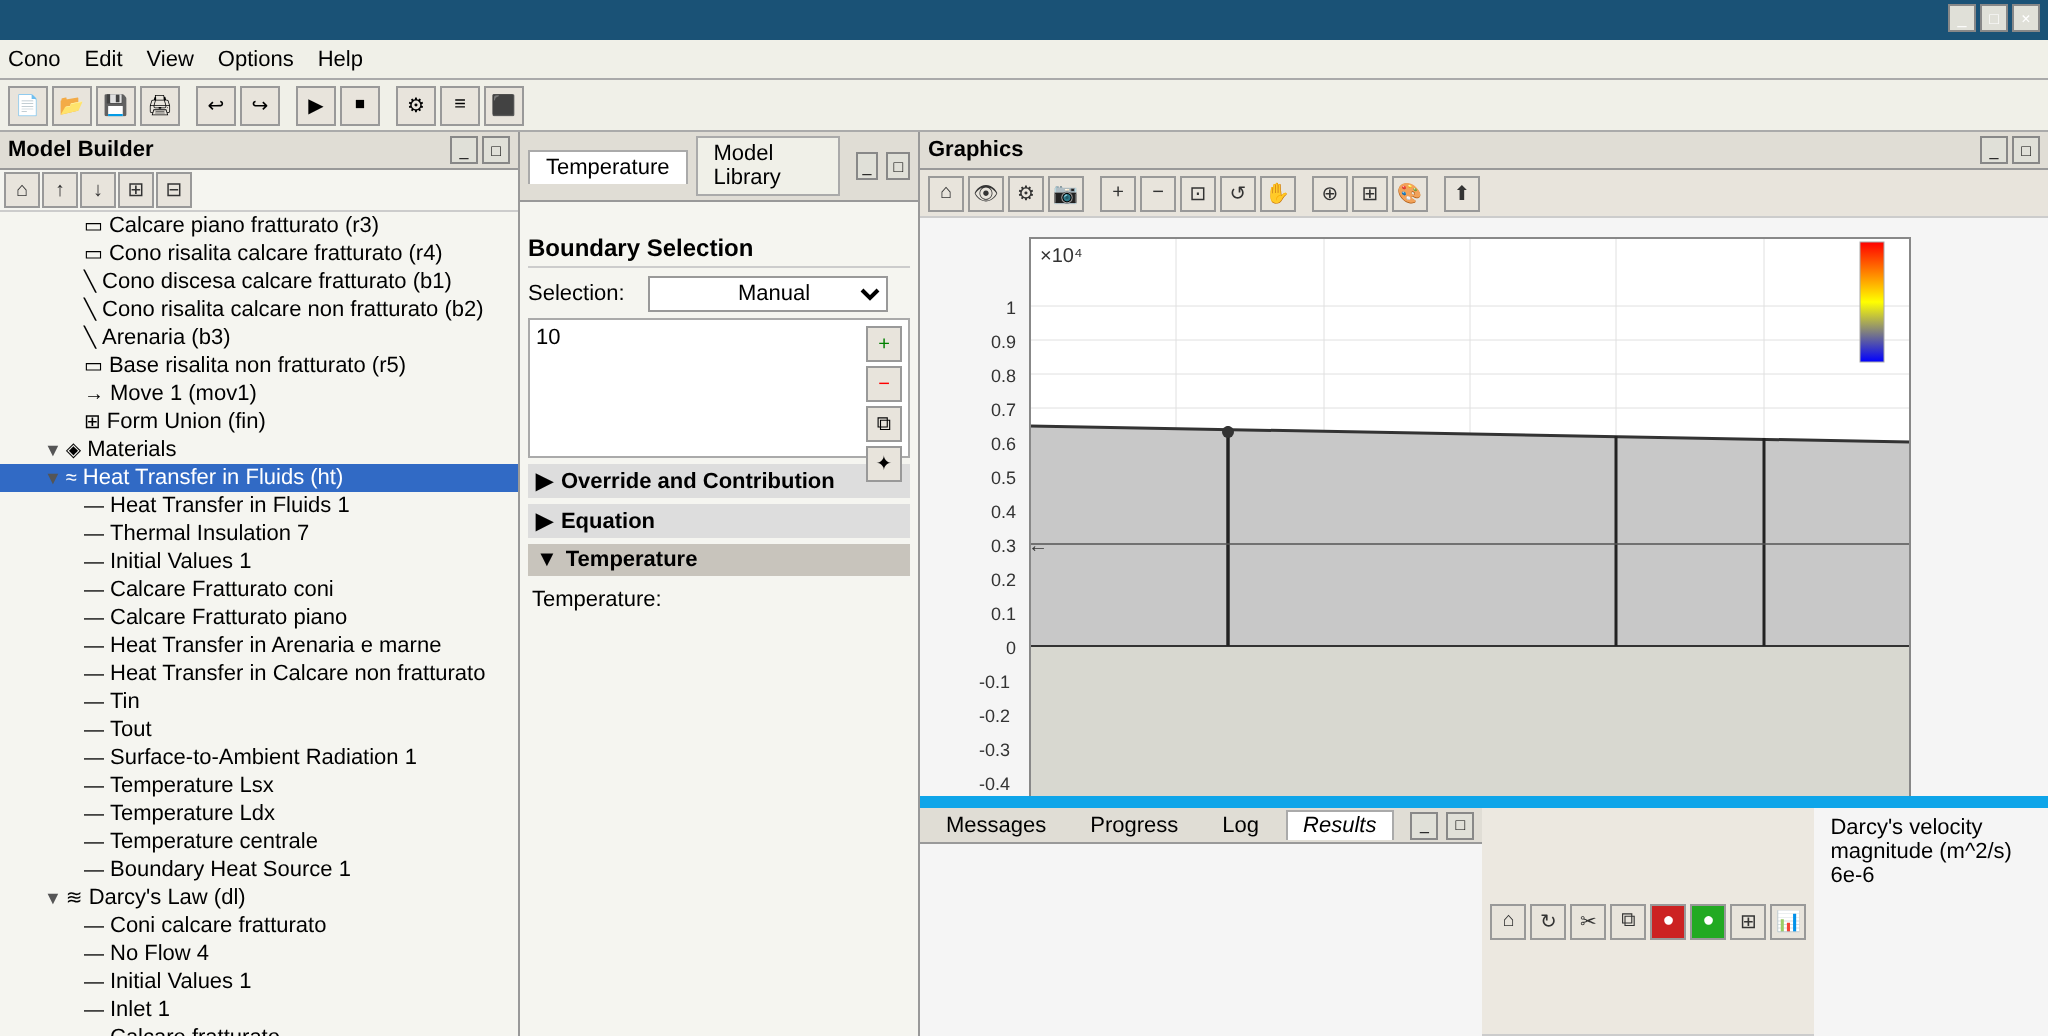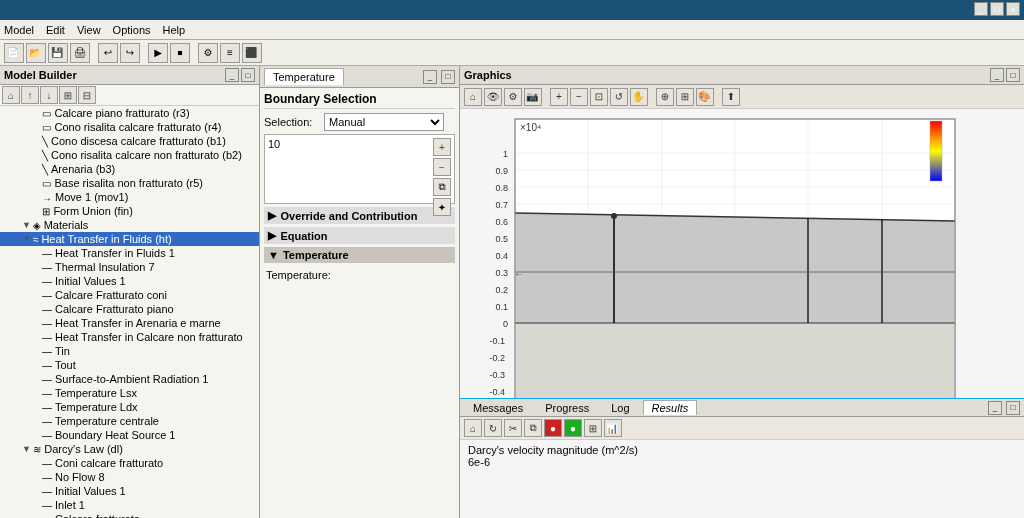--- a/index.html
+++ b/index.html
@@ -29,21 +29,21 @@
     .tree-item { display: flex; align-items: center; padding: 1px 2px; cursor: pointer; white-space: nowrap; font-size: 11px; }
     .tree-item.selected { background: #316ac5; color: white; }
     .tree-icon { margin-right: 3px; font-size: 10px; }
     .expand-icon { margin-right: 2px; font-size: 9px; color: #555; }
     
     
     #mid-panel { width: 200px; background: #f5f5f0; border-right: 1px solid #999; display: flex; flex-direction: column; }
     #mid-panel-header { background: #e0ddd5; border-bottom: 1px solid #999; padding: 2px 4px; display: flex; align-items: center; gap: 4px; }
     #mid-panel-header .tab { padding: 2px 8px; font-size: 11px; background: #f0f0e8; border: 1px solid #aaa; cursor: pointer; }
     #mid-panel-header .tab.active { background: white; border-bottom: none; }
-    #mid-panel-content { flex: 1; overflow-y: auto; padding: 4px; }
+    #mid-panel-content { flex: 1; overflow-y: auto; padding: 4px; margin-top: 12px; }
     
     .section-header { background: #ddd; padding: 2px 4px; cursor: pointer; display: flex; align-items: center; font-weight: bold; margin: 3px 0 2px 0; font-size: 11px; }
     .section-header .arrow { margin-right: 4px; }
     
     .form-row { display: flex; align-items: center; margin: 3px 0; }
     .form-label { font-size: 11px; min-width: 60px; }
     .form-select { font-size: 11px; border: 1px solid #999; background: white; height: 18px; }
     
     .boundary-box { border: 1px solid #aaa; background: white; height: 70px; margin: 3px 0; padding: 3px; font-size: 11px; display: flex; align-items: flex-start; justify-content: space-between; }
     .boundary-box-left { flex: 1; }
@@ -54,21 +54,21 @@
     .temp-field input { width: 100px; height: 18px; border: 1px solid #999; font-size: 11px; padding: 0 2px; }
     .temp-field .unit { font-size: 11px; }
     
     
     #right-panel { flex: 1; background: #7f1d1d; display: flex; flex-direction: column; }
     #right-panel-header { background: #e0ddd5; border-bottom: 1px solid #999; padding: 2px 4px; display: flex; align-items: center; justify-content: space-between; }
     #graphics-toolbar { background: #e8e4dc; border-bottom: 1px solid #ccc; padding: 1px 4px; display: flex; align-items: center; gap: 2px; height: 24px; }
     #graphics-canvas { flex: 1; background: white; position: relative; overflow: hidden; }
     
     
-    #bottom-panel { height: 120px; background: #f5f5f5; border-top: 1px solid #0ea5e9; display: flex; flex-direction: column; }
+    #bottom-panel { height: 120px; background: #f5f5f5; border-top: 6px solid #0ea5e9; display: flex; flex-direction: row; }
     #bottom-tabs { background: #e0ddd5; border-bottom: 1px solid #999; display: flex; align-items: center; padding: 0 4px; height: 18px; gap: 4px; }
     #bottom-tabs .btab { padding: 1px 8px; font-size: 11px; cursor: pointer; border: 1px solid transparent; }
     #bottom-tabs .btab.active { background: white; border: 1px solid #aaa; border-bottom: none; font-style: italic; }
     #bottom-toolbar { display: flex; align-items: center; padding: 2px 4px; gap: 2px; border-bottom: 1px solid #ccc; background: #ece8e0; }
     #bottom-content { flex: 1; padding: 4px 8px; overflow-y: auto; font-size: 11px; }
     
     .icon-btn { width: 18px; height: 18px; border: 1px solid #999; background: #e8e4dc; cursor: pointer; display: flex; align-items: center; justify-content: center; font-size: 10px; color: #333; }
 
     
     #chart-svg { width: 100%; height: 100%; }
@@ -82,21 +82,21 @@
 
 <div id="title-bar">
   <div style="position:absolute;right:4px;top:2px;display:flex;gap:2px;">
     <div class="ctrl-btn">_</div>
     <div class="ctrl-btn">□</div>
     <div class="ctrl-btn">×</div>
   </div>
 </div>
 
 <div id="menu-bar">
-  <span>Model</span>
+  <span>Cono</span>
   <span>Edit</span>
   <span>View</span>
   <span>Options</span>
   <span>Help</span>
 </div>
 
 <div id="toolbar">
   <div class="tb-btn">📄</div>
   <div class="tb-btn">📂</div>
   <div class="tb-btn">💾</div>
@@ -285,21 +285,21 @@
         <div class="tree-item">
           <span style="display:inline-block;width:30px;"></span>
           <span style="width:10px;display:inline-block;"></span>
           <span class="tree-icon">—</span>
           <span>Coni calcare fratturato</span>
         </div>
         <div class="tree-item">
           <span style="display:inline-block;width:30px;"></span>
           <span style="width:10px;display:inline-block;"></span>
           <span class="tree-icon">—</span>
-          <span>No Flow 8</span>
+          <span>No Flow 4</span>
         </div>
         <div class="tree-item">
           <span style="display:inline-block;width:30px;"></span>
           <span style="width:10px;display:inline-block;"></span>
           <span class="tree-icon">—</span>
           <span>Initial Values 1</span>
         </div>
         <div class="tree-item">
           <span style="display:inline-block;width:30px;"></span>
           <span style="width:10px;display:inline-block;"></span>
@@ -311,30 +311,31 @@
           <span style="width:10px;display:inline-block;"></span>
           <span class="tree-icon">—</span>
           <span>Calcare fratturato</span>
         </div>
       </div>
   </div>
 
   <div id="mid-panel">
     <div id="mid-panel-header">
       <div class="tab active">Temperature</div>
+      <div class="tab">Model Library</div>
       <div style="flex:1;"></div>
       <div class="ctrl-btn">_</div>
       <div class="ctrl-btn">□</div>
     </div>
     <div id="mid-panel-content">
 
       <div style="font-weight:bold;font-size:12px;margin-bottom:4px;border-bottom:1px solid #ccc;padding-bottom:2px;">Boundary Selection</div>
       <div class="form-row">
         <span class="form-label">Selection:</span>
-        <select class="form-select" style="width:120px;">
+        <select class="form-select" style="width:120px;padding-left:40px;">
           <option>Manual</option>
           <option>All boundaries</option>
           <option>None</option>
         </select>
       </div>
       <div class="boundary-box">
         <div class="boundary-box-left">
           <span>10</span>
         </div>
         <div class="boundary-box-buttons">

